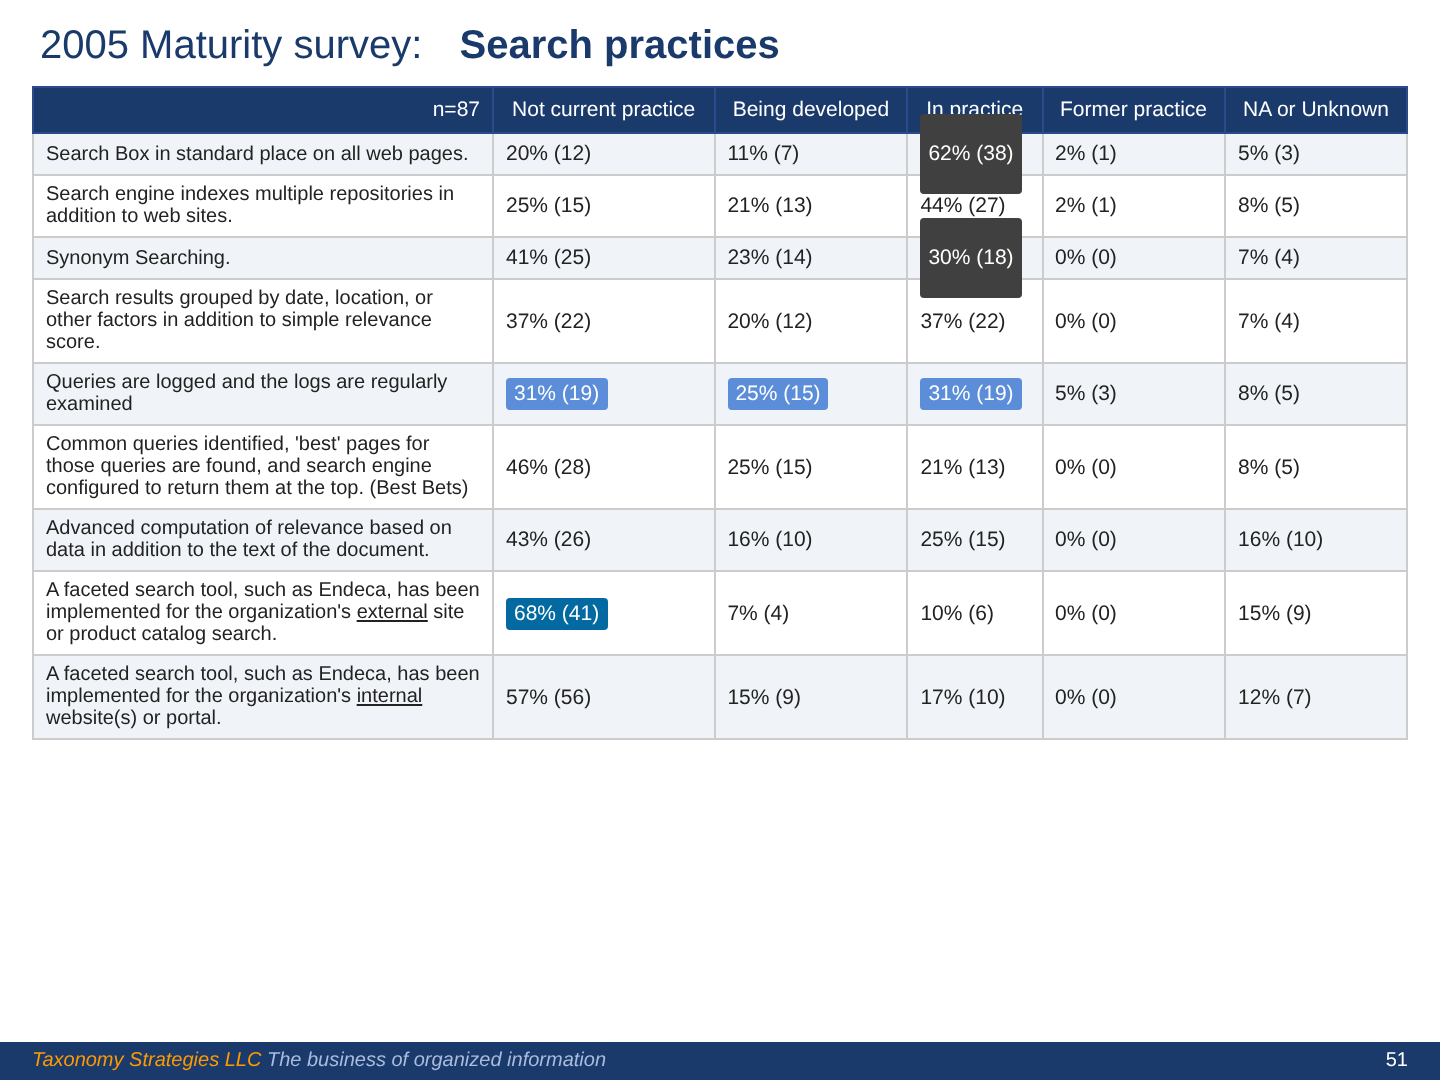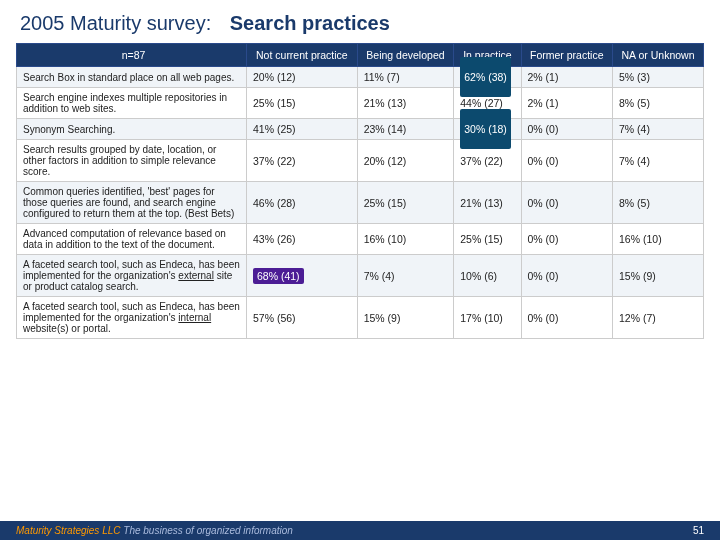--- a/index.html
+++ b/index.html
@@ -31,21 +31,21 @@
     }
     thead tr th {
       background: #1a3a6b;
       color: #ffffff;
       padding: 5px 6px;
       font-weight: normal;
       font-size: 10.5px;
       border: 1px solid #2a4a8b;
     }
     thead tr th.row-header {
-      text-align: center;
+      text-align: right;
       width: 230px;
       padding-left: 10px;
     }
     tbody tr td {
       padding: 4px 6px;
       border: 1px solid #cccccc;
       vertical-align: middle;
       color: #222222;
     }
     tbody tr td.row-label {
@@ -57,33 +57,33 @@
       text-align: left;
       white-space: nowrap;
     }
     tbody tr:nth-child(odd) {
       background: #f0f4f8;
     }
     tbody tr:nth-child(even) {
       background: #ffffff;
     }
     .highlight-green {
-      background-color: #0c4a6e;
+      background-color: #404040;
       color: #ffffff;
       padding: 14px 4px;
       border-radius: 2px;
     }
     .highlight-blue {
       background-color: #5b8dd9;
       color: #ffffff;
       padding: 2px 4px;
       border-radius: 2px;
     }
     .highlight-orange {
-      background-color: #4c1d95;
+      background-color: #0369a1;
       color: #ffffff;
       padding: 2px 4px;
       border-radius: 2px;
     }
     .footer {
       position: absolute;
       bottom: 0;
       left: 0;
       right: 0;
       background: #1a3a6b;
@@ -149,20 +149,28 @@
         </tr>
         <tr>
           <td class="row-label">Search results grouped by date, location, or other factors in addition to simple relevance score.</td>
           <td class="value-cell">37%  (22)</td>
           <td class="value-cell">20%  (12)</td>
           <td class="value-cell">37%  (22)</td>
           <td class="value-cell">0%  (0)</td>
           <td class="value-cell">7%  (4)</td>
         </tr>
         <tr>
+          <td class="row-label">Queries are logged and the logs are regularly examined</td>
+          <td class="value-cell"><span class="highlight-blue">31%  (19)</span></td>
+          <td class="value-cell"><span class="highlight-blue">25%  (15)</span></td>
+          <td class="value-cell"><span class="highlight-blue">31%  (19)</span></td>
+          <td class="value-cell">5%  (3)</td>
+          <td class="value-cell">8%  (5)</td>
+        </tr>
+        <tr>
           <td class="row-label">Common queries identified, 'best' pages for those queries are found, and search engine configured to return them at the top. (Best Bets)</td>
           <td class="value-cell">46%  (28)</td>
           <td class="value-cell">25%  (15)</td>
           <td class="value-cell">21%  (13)</td>
           <td class="value-cell">0%  (0)</td>
           <td class="value-cell">8%  (5)</td>
         </tr>
         <tr>
           <td class="row-label">Advanced computation of relevance based on data in addition to the text of the document.</td>
           <td class="value-cell">43%  (26)</td>
@@ -186,17 +194,17 @@
           <td class="value-cell">17%  (10)</td>
           <td class="value-cell">0%  (0)</td>
           <td class="value-cell">12%  (7)</td>
         </tr>
       </tbody>
   </table>
 </div>
 
 <div class="footer">
   <span>
-    <span style="color:#ff9900;font-style:italic;">Maturity Strategies LLC</span>
+    <span style="color:#ff9900;font-style:italic;">Taxonomy Strategies LLC</span>
     <span>  <span>The business of organized information</span></span>
   </span>
   <span class="page-num">51</span>
 </div>
 
 </body></html>

